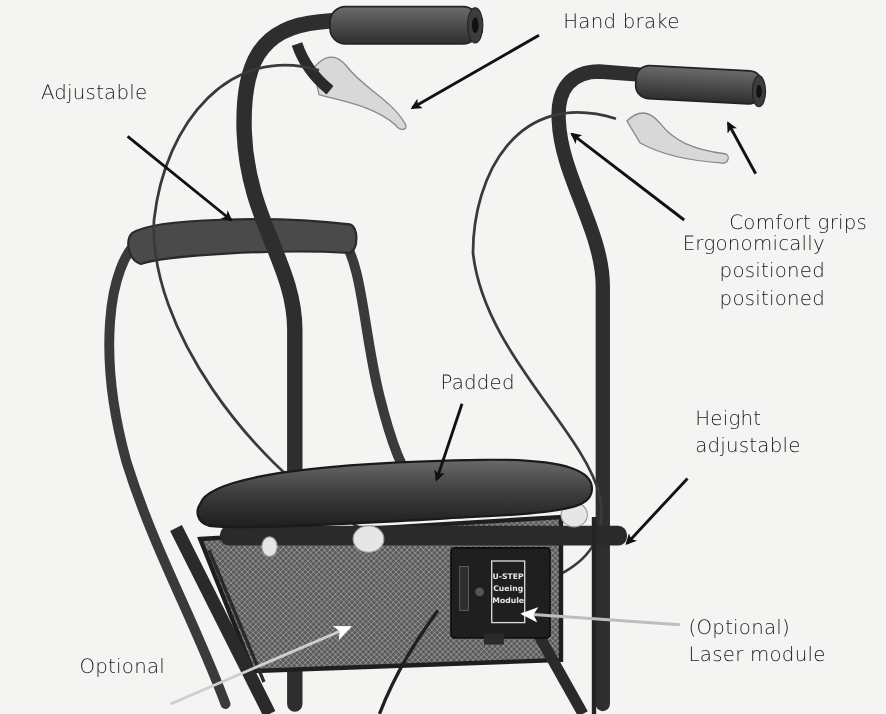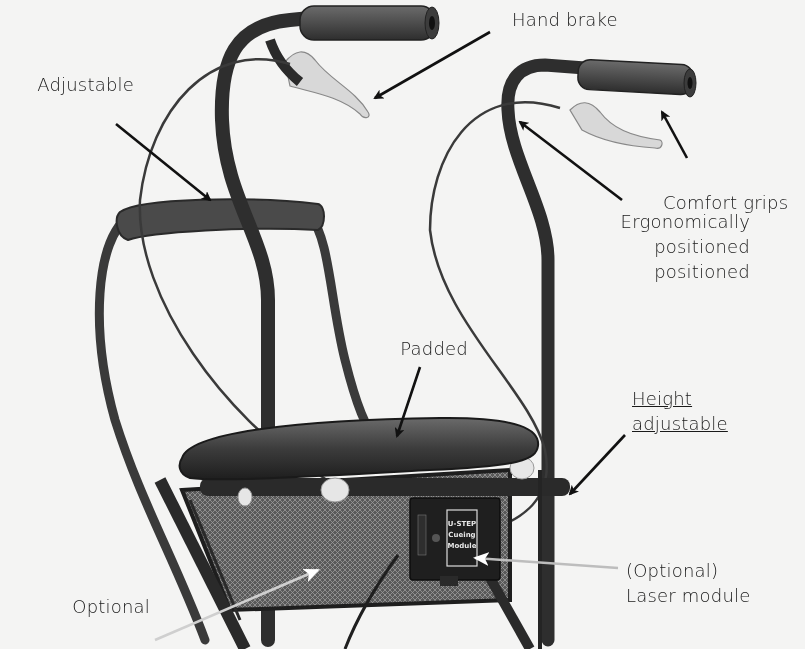--- a/index.html
+++ b/index.html
@@ -129,21 +129,21 @@
   <div class="label center" style="left:580px; top:209px; width:170px;">
     <span>Ergonomically</span>
     <span>positioned</span>
     <span>positioned</span>
   </div>
 
   <div class="label right" style="left:378px; top:336px; width:90px;">
     <span>Padded</span>
   </div>
 
-  <div class="label left" style="left:632px; top:386px;text-decoration:underline;">
+  <div class="label left" style="left:632px; top:368px;">
     <span>Height</span>
     <span>adjustable</span>
   </div>
 
   <div class="label left" style="left:626px; top:558px;">
     <span>(Optional)</span>
     <span>Laser module</span>
   </div>
 
   <div class="label right" style="left:28px; top:594px; width:122px;">

